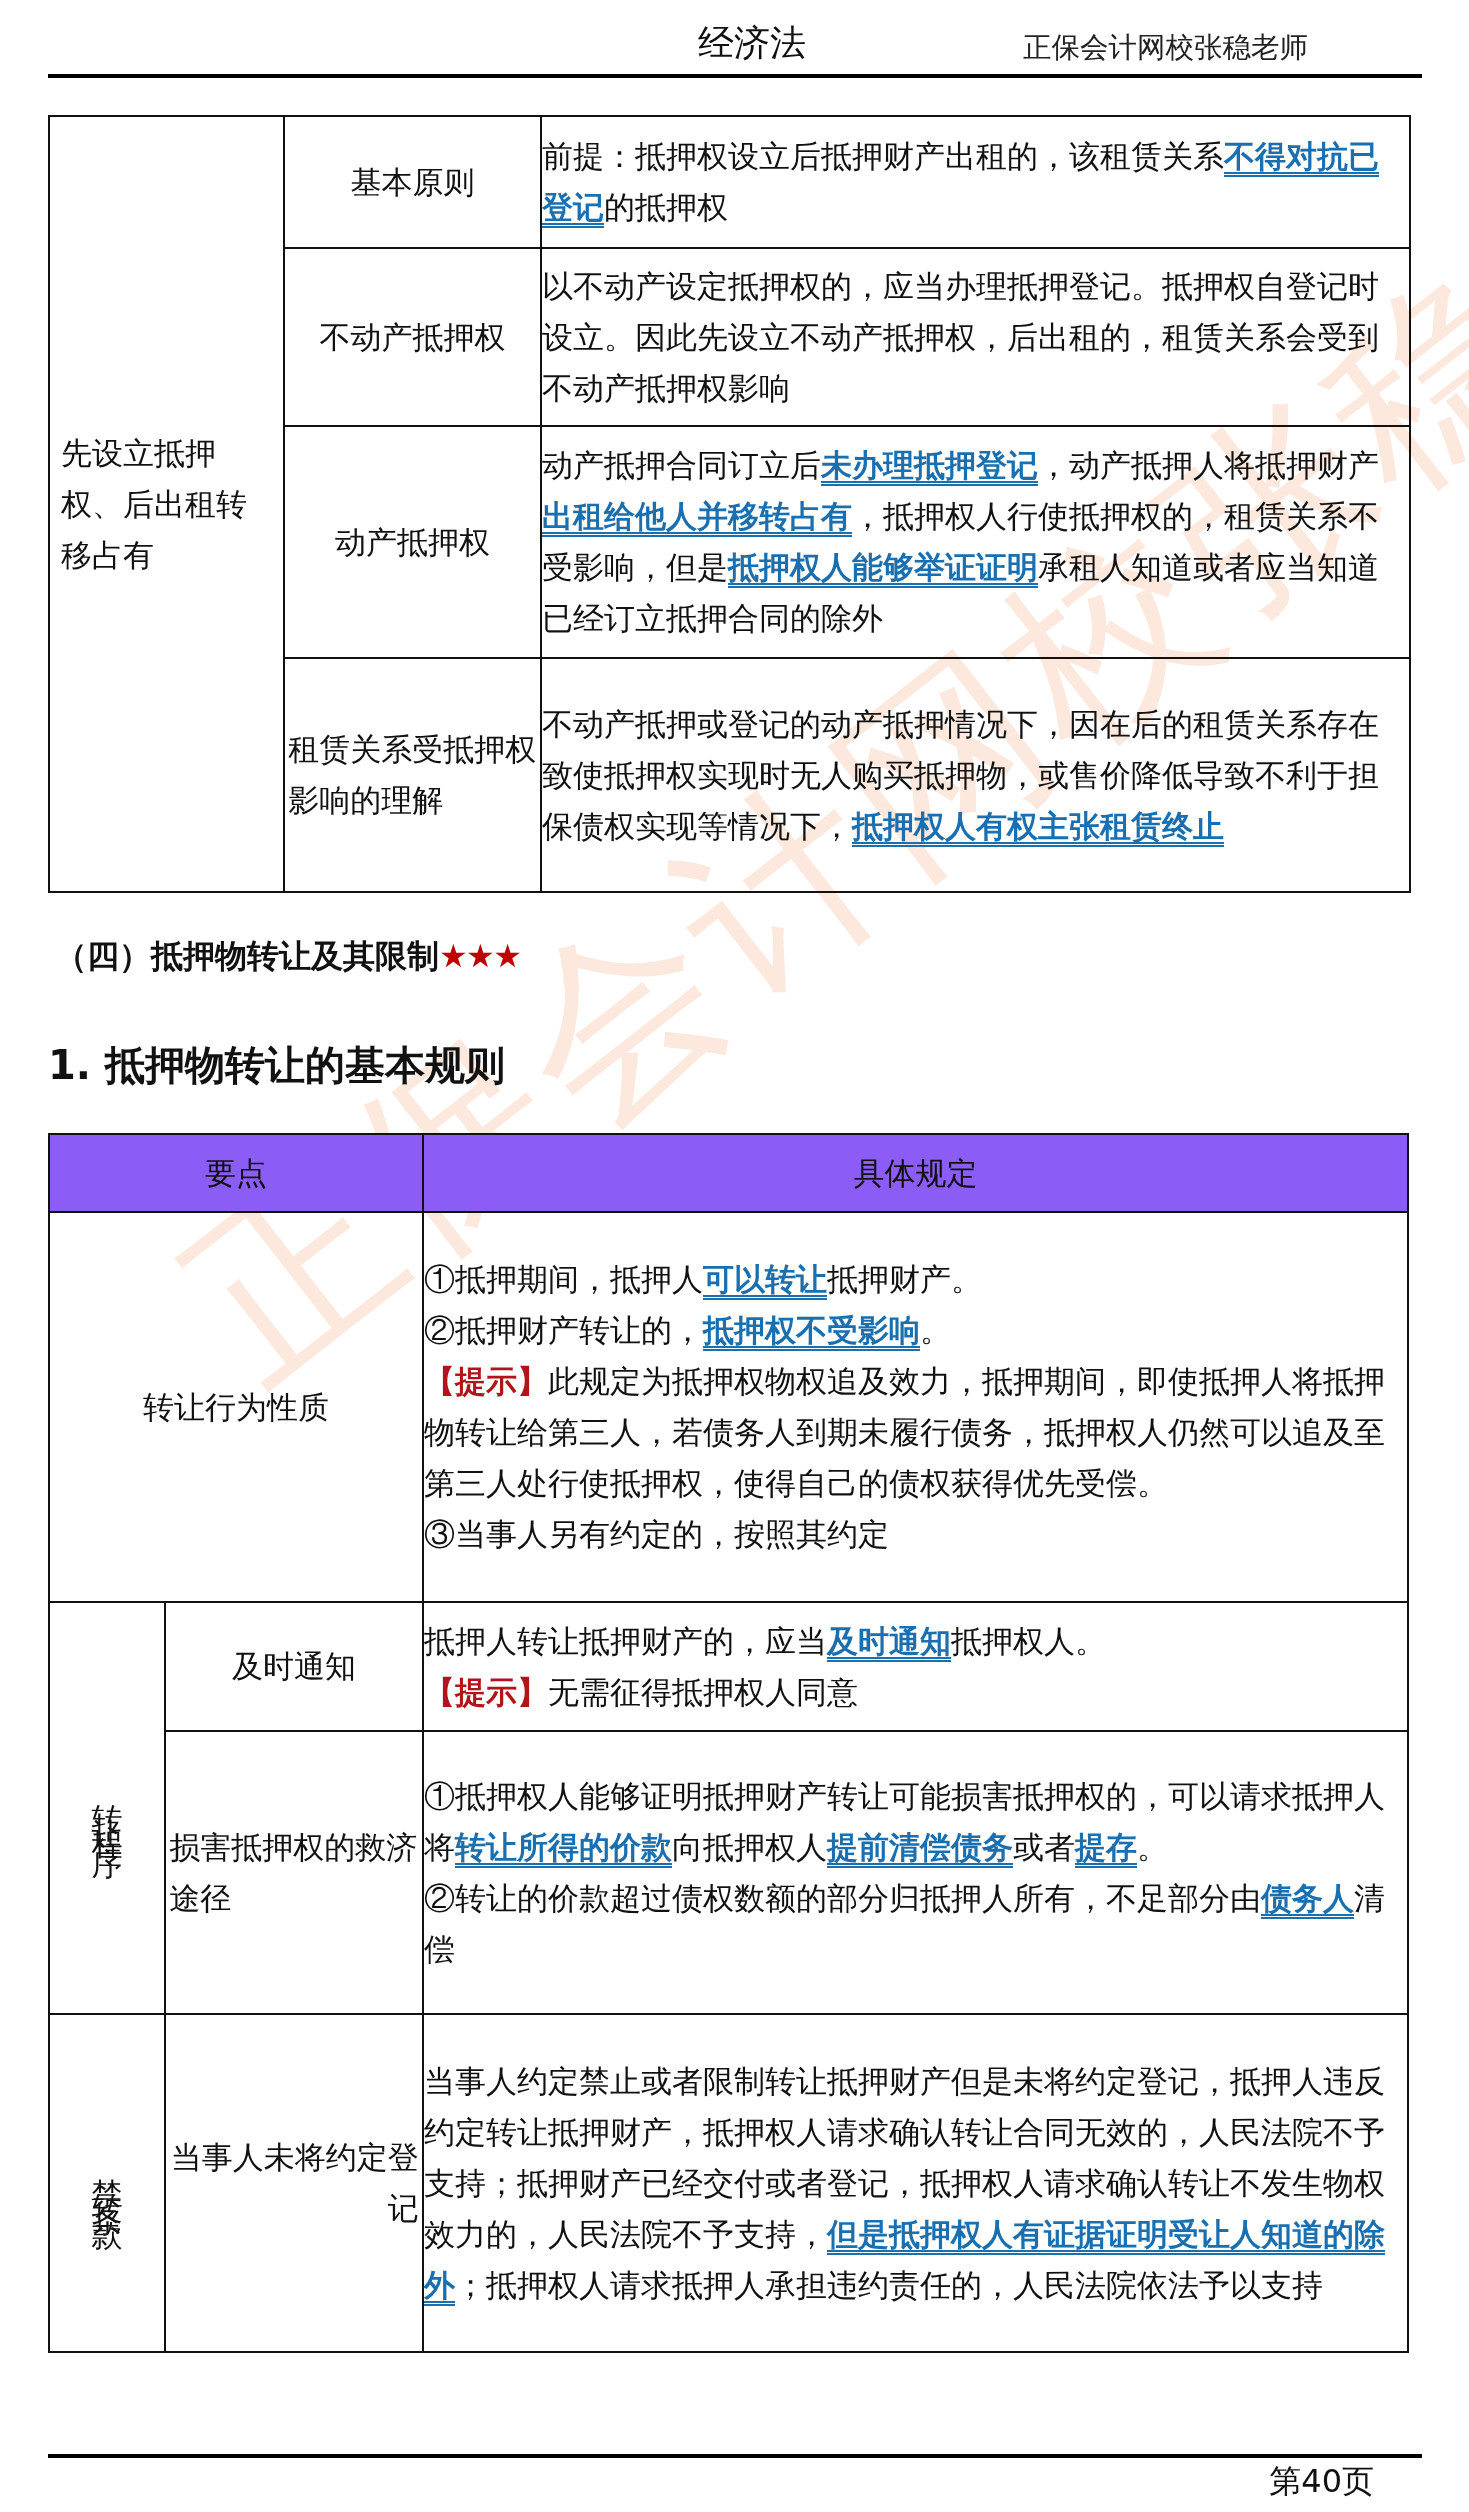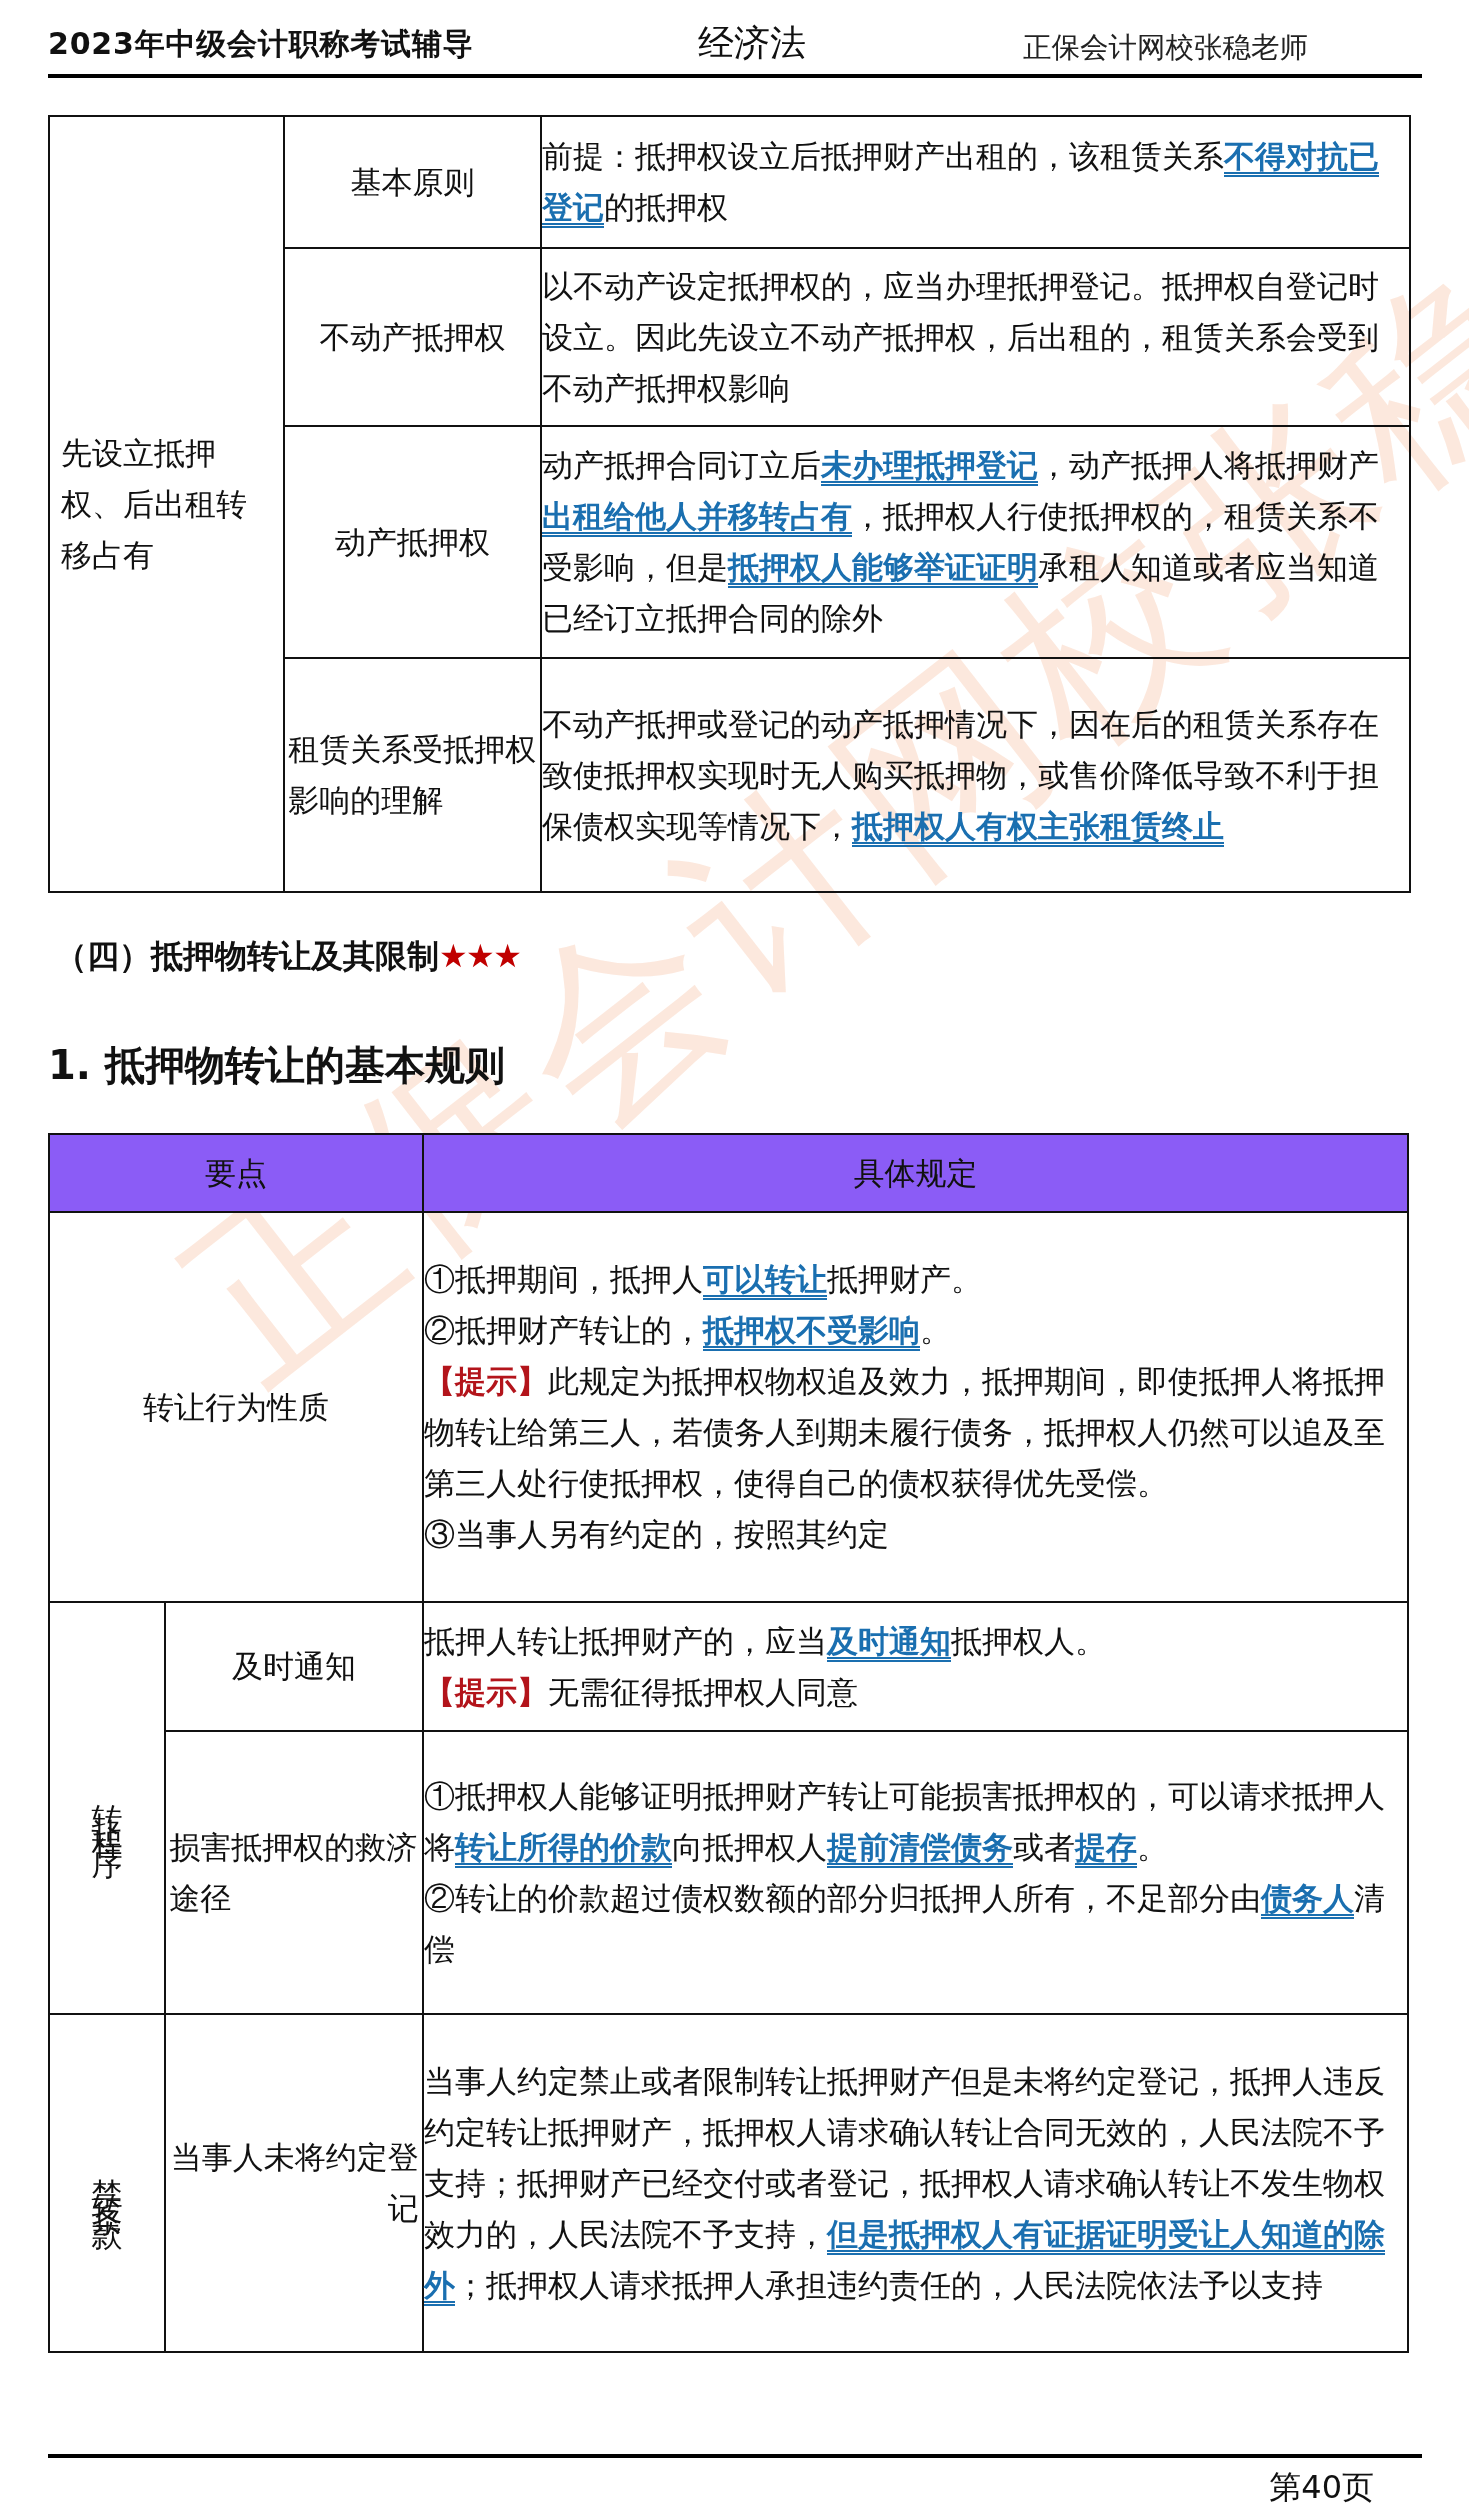--- a/index.html
+++ b/index.html
@@ -29,36 +29,35 @@
   }
   .tip { color: #b3141b; font-weight: bold; margin-top: 22px; }
   .hdr-row td { background: #8b5cf6; }
   .vertical { writing-mode: vertical-rl; text-orientation: upright; letter-spacing: 14.3px; margin: 0 auto; font-size: 31px; }
 
   .section-title { position: absolute; left: 55px; top: 935px; font-size: 32px; font-weight: bold; font-family: "DejaVu Sans", sans-serif; }
   .stars { color: #c00000; letter-spacing: -1.6px; }
   .sub-title { position: absolute; left: 48px; top: 1038px; font-size: 40px; font-weight: bold; font-family: "DejaVu Sans", sans-serif; }
 
   .page-footer { position: absolute; left: 48px; top: 2454px; width: 1374px; border-top: 4px solid #000; }
-  .page-num { position: absolute; right: 48px; top: 1.6px; font-size: 32px; font-family: "DejaVu Sans", sans-serif; margin-top: 6px; }
+  .page-num { position: absolute; right: 48px; top: 1.6px; font-size: 32px; font-family: "DejaVu Sans", sans-serif; }
 
   .watermark {
     position: absolute; left: 135px; top: 1228px; width: 1664px;
     transform: rotate(-38deg); transform-origin: left top;
     font-size: 198px; color: rgba(240, 150, 100, 0.22); white-space: nowrap;
     pointer-events: none; font-family: "DejaVu Serif", serif; letter-spacing: 8px;
   }
 </style>
 </head>
 <body>
 
 <div class="watermark">正保会计网校张稳老师</div>
 
 <div class="page-header">
-  <span class="hdr-left">2023年中级会计职称考试辅导</span>
   <span class="hdr-center">经济法</span>
   <span class="hdr-right">正保会计网校张稳老师</span>
 </div>
 
 <table class="grid" style="left:48px; top:115px; width:1360px; height:777px;">
   <colgroup>
       <col style="width:235px">
       <col style="width:257px">
       <col style="width:869px">
     </colgroup>

